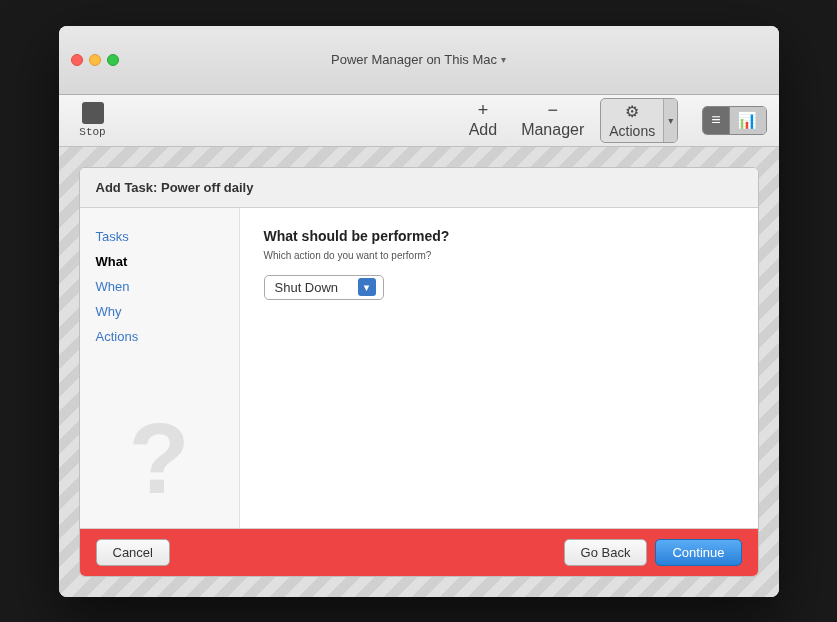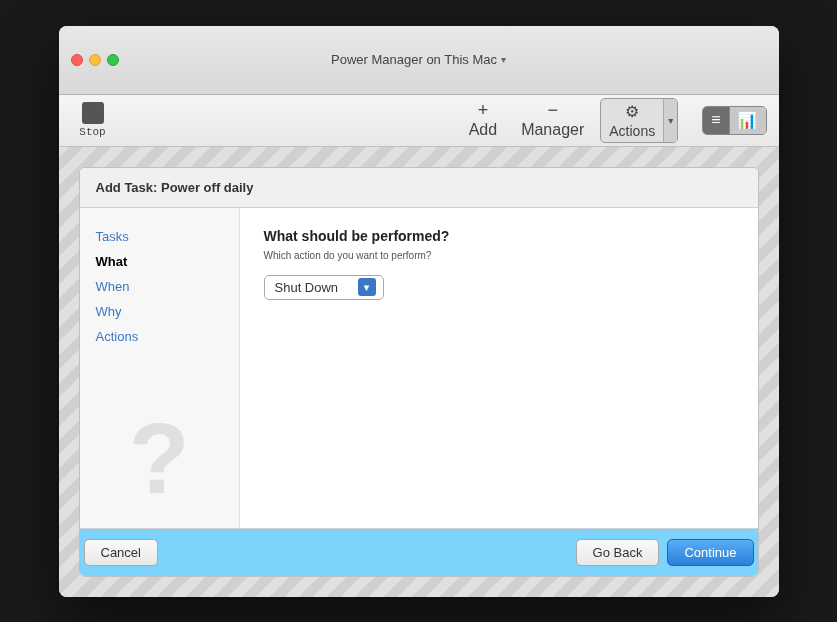--- a/index.html
+++ b/index.html
@@ -313,22 +313,22 @@
       width: 18px;
       height: 18px;
       border-radius: 3px;
       display: flex;
       align-items: center;
       justify-content: center;
     }
 
     
     .dialog-footer {
-      background: #7dd3fc;
-      padding: 10px 4px;
+      background: #ef4444;
+      padding: 10px 16px;
       border-top: 1px solid #d0d0d0;
       display: flex;
       align-items: center;
       justify-content: space-between;
     }
 
     .btn {
       border: 1px solid #aaa;
       border-radius: 5px;
       padding: 5px 16px;

